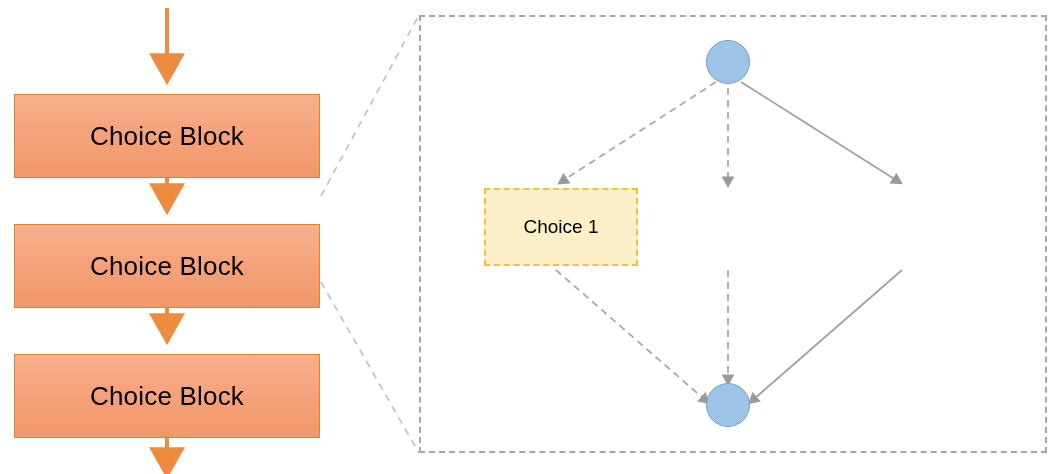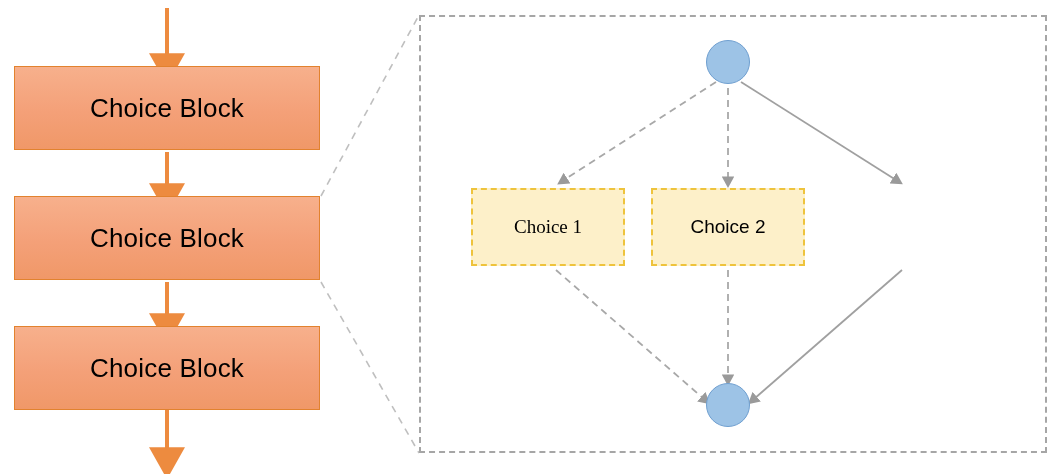--- a/index.html
+++ b/index.html
@@ -24,20 +24,21 @@
     height: 84px;
     box-sizing: border-box;
     border: 1.6px solid #e2822e;
     background: linear-gradient(180deg, #f7b08c 0%, #f4a078 55%, #f09868 100%);
     display: flex;
     align-items: center;
     justify-content: center;
     color: #000000;
     font-size: 26px;
     letter-spacing: 0.2px;
+    margin-top: 28px;
   }
   #block-1 { top: 66px; }
   #block-2 { top: 196px; }
   #block-3 { top: 326px; }
 
   .flow-arrow { position: absolute; left: 0; top: 0; }
 
   
   #connector-lines { position: absolute; left: 0; top: 0; }
 
@@ -81,21 +82,21 @@
     color: #000000;
   }
   .choice-card.unselected {
     background: #fdf0c9;
     border: 2px dashed #eec33c;
   }
   .choice-card.selected {
     background: #fcd475;
     border: 1.6px solid #e0a92a;
   }
-  #choice-card-1 { left: 471px; font-family: Liberation Serif, serif; }
+  #choice-card-1 { left: 484px; }
   #choice-card-2 { left: 651px; }
   #choice-card-3 { left: 823px; }
 </style>
 </head>
 <body>
 
 <div id="canvas">
 
   <svg class="flow-arrow" width="1063" height="474">
     <defs>
@@ -145,17 +146,14 @@
     <line x1="728" y1="270" x2="728" y2="378" stroke="#a8a8a8" stroke-width="1.8" stroke-dasharray="7,5" fill="none" marker-end="url(#gray-head)"></line>
     <line x1="902" y1="270" x2="754" y2="399" stroke="#a0a0a0" stroke-width="1.8" fill="none" marker-end="url(#gray-head)"></line>
   </svg>
 
   <div class="node-circle" id="start-node"></div>
   <div class="node-circle" id="end-node"></div>
 
   <div class="choice-card unselected" id="choice-card-1">
     <span>Choice 1</span>
   </div>
-  <div class="choice-card unselected" id="choice-card-2">
-    <span>Choice 2</span>
-  </div>
 
 </div>
 
 </body></html>

